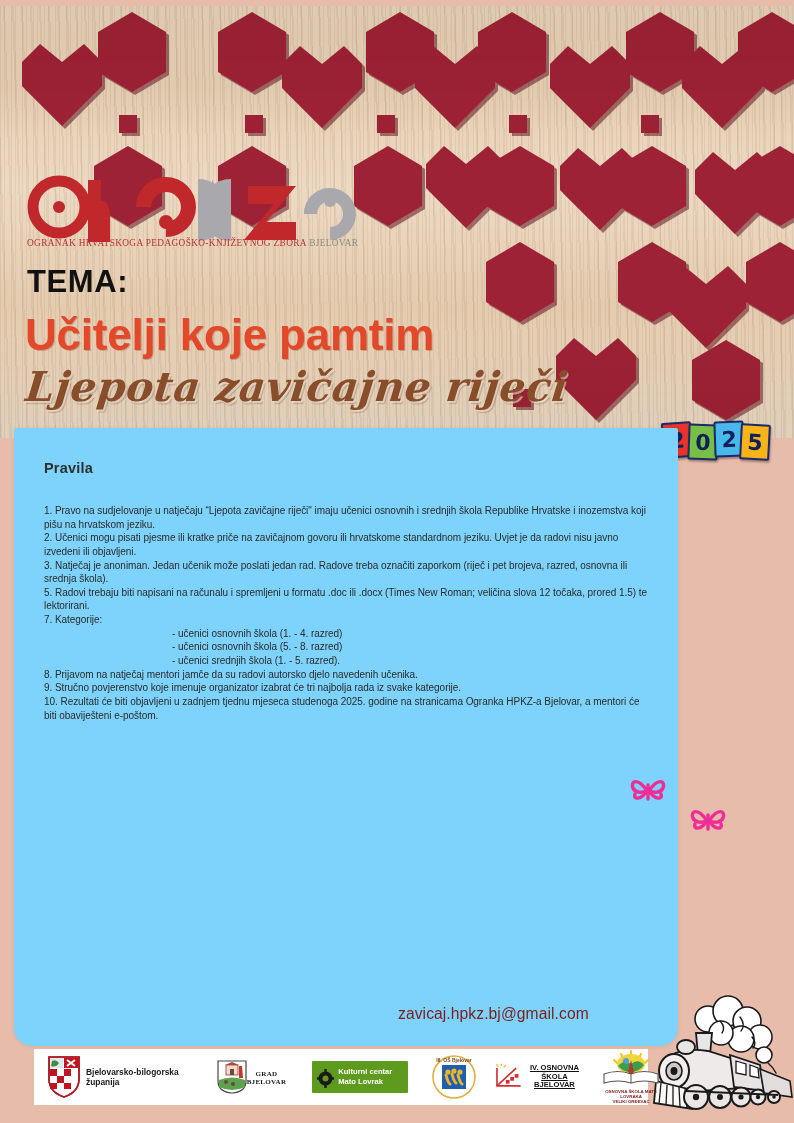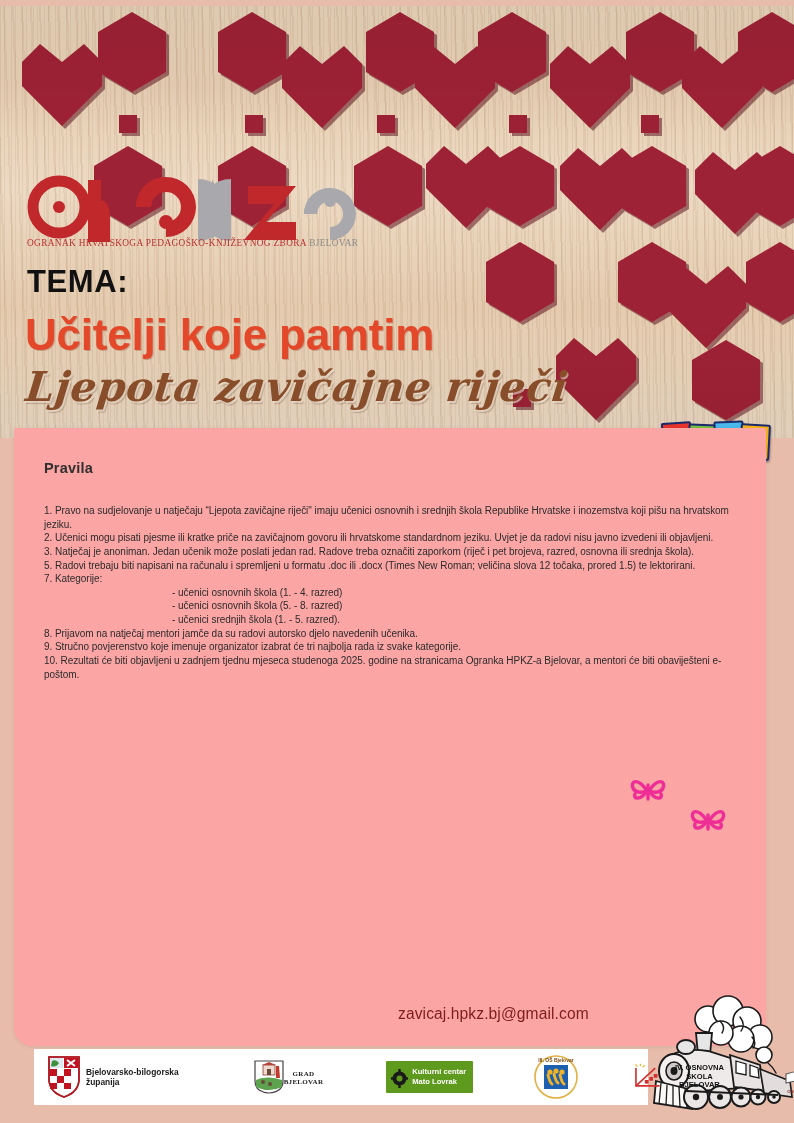--- a/index.html
+++ b/index.html
@@ -75,22 +75,22 @@
     box-shadow:1px 2px 2px rgba(0,0,0,.3);
     font-family:"DejaVu Sans", sans-serif;
   }
   .t0{left:2px;background:#e8342a;transform:rotate(-4deg);}
   .t1{left:28px;background:#77c043;transform:rotate(2deg);top:6px;}
   .t2{left:54px;background:#49b8ea;transform:rotate(-2deg);top:3px;}
   .t3{left:80px;background:#f7b317;transform:rotate(3deg);top:6px;}
 
   
   .card{
-    position:absolute;left:14px;top:428px;width:752px;height:618px;
-    background:#fca5a5;border-radius:2px 2px 18px 18px;
+    position:absolute;left:14px;top:428px;width:664px;height:618px;
+    background:#7dd3fc;border-radius:2px 2px 18px 18px;
     box-shadow:0 1px 4px rgba(0,0,0,.08);
   }
   .card-inner{position:absolute;left:30px;top:32px;right:26px;}
 
   .rules-heading{font-size:14.5px;font-weight:bold;color:#2f2f2f;letter-spacing:.2px;}
 
   .rules-body{
     margin-top:28px;
     font-size:10px;line-height:1.365;color:#2b2b2b;
     letter-spacing:-.05px;
@@ -108,35 +108,35 @@
   .bfly{position:absolute;}
   .bfly1{left:628px;top:775px;}
   .bfly2{left:688px;top:805px;}
 
   
   .train{position:absolute;left:648px;top:985px;width:146px;height:138px;}
 
   
   .footer-strip{
     position:absolute;left:34px;top:1049px;width:614px;height:56px;
-    background:#ffffff;display:flex;align-items:center;gap:37px;
+    background:#ffffff;display:flex;align-items:center;
   }
   .flogo{display:flex;align-items:center;height:100%;}
 
   .sponsor-name{
     font-size:8.4px;font-weight:bold;color:#1b1b1b;line-height:1.25;
     font-family:"Liberation Sans", sans-serif;white-space:nowrap;
   }
   .grad-cap{
     font-family:"Liberation Serif", serif;font-size:7px;font-weight:bold;
     color:#222;text-align:center;line-height:1.2;letter-spacing:.3px;
   }
   .kc-box{
     background:#5e9a1e;color:#fff;font-size:7.6px;font-weight:bold;
-    padding:6px 7px 6px 26px;line-height:1.3;position:relative;border-radius:1px;
+    padding:6px 16px 6px 26px;line-height:1.3;position:relative;border-radius:1px;
     white-space:nowrap;
   }
   .iv-os{font-size:7.6px;font-weight:bold;color:#111;line-height:1.12;text-align:center;}
   .os-ml{font-size:4.4px;color:#7a1d1d;text-align:center;line-height:1.2;font-weight:bold;}
 </style>
 </head>
 <body>
 
 <div class="poster">
 
@@ -488,21 +488,21 @@
           <rect x="16" y="22" width="5" height="5"></rect>
           <rect x="22" y="18" width="5" height="5"></rect>
           <rect x="28" y="14" width="5" height="5"></rect>
         </g>
         <g stroke="#f7b317" stroke-width="1.6">
           <path d="M6,4 l-3,-3"></path>
             <path d="M10,3 l0,-3"></path>
             <path d="M13,5 l3,-3"></path>
         </g>
       </svg>
-      <div class="iv-os" style="margin-left:11px;">
+      <div class="iv-os" style="margin-left:5px;text-decoration:underline;">
         <div>IV. OSNOVNA</div>
         <div>ŠKOLA BJELOVAR</div>
       </div>
     </div>
 
     <div class="flogo" style="margin-left:22px;flex-direction:column;justify-content:center;">
       <svg width="58" height="38" viewBox="0 0 58 38">
         <g stroke="#f0c419" stroke-width="2" stroke-linecap="round">
           <path d="M29,1 v4"></path>
             <path d="M19,4 l2,4"></path>

